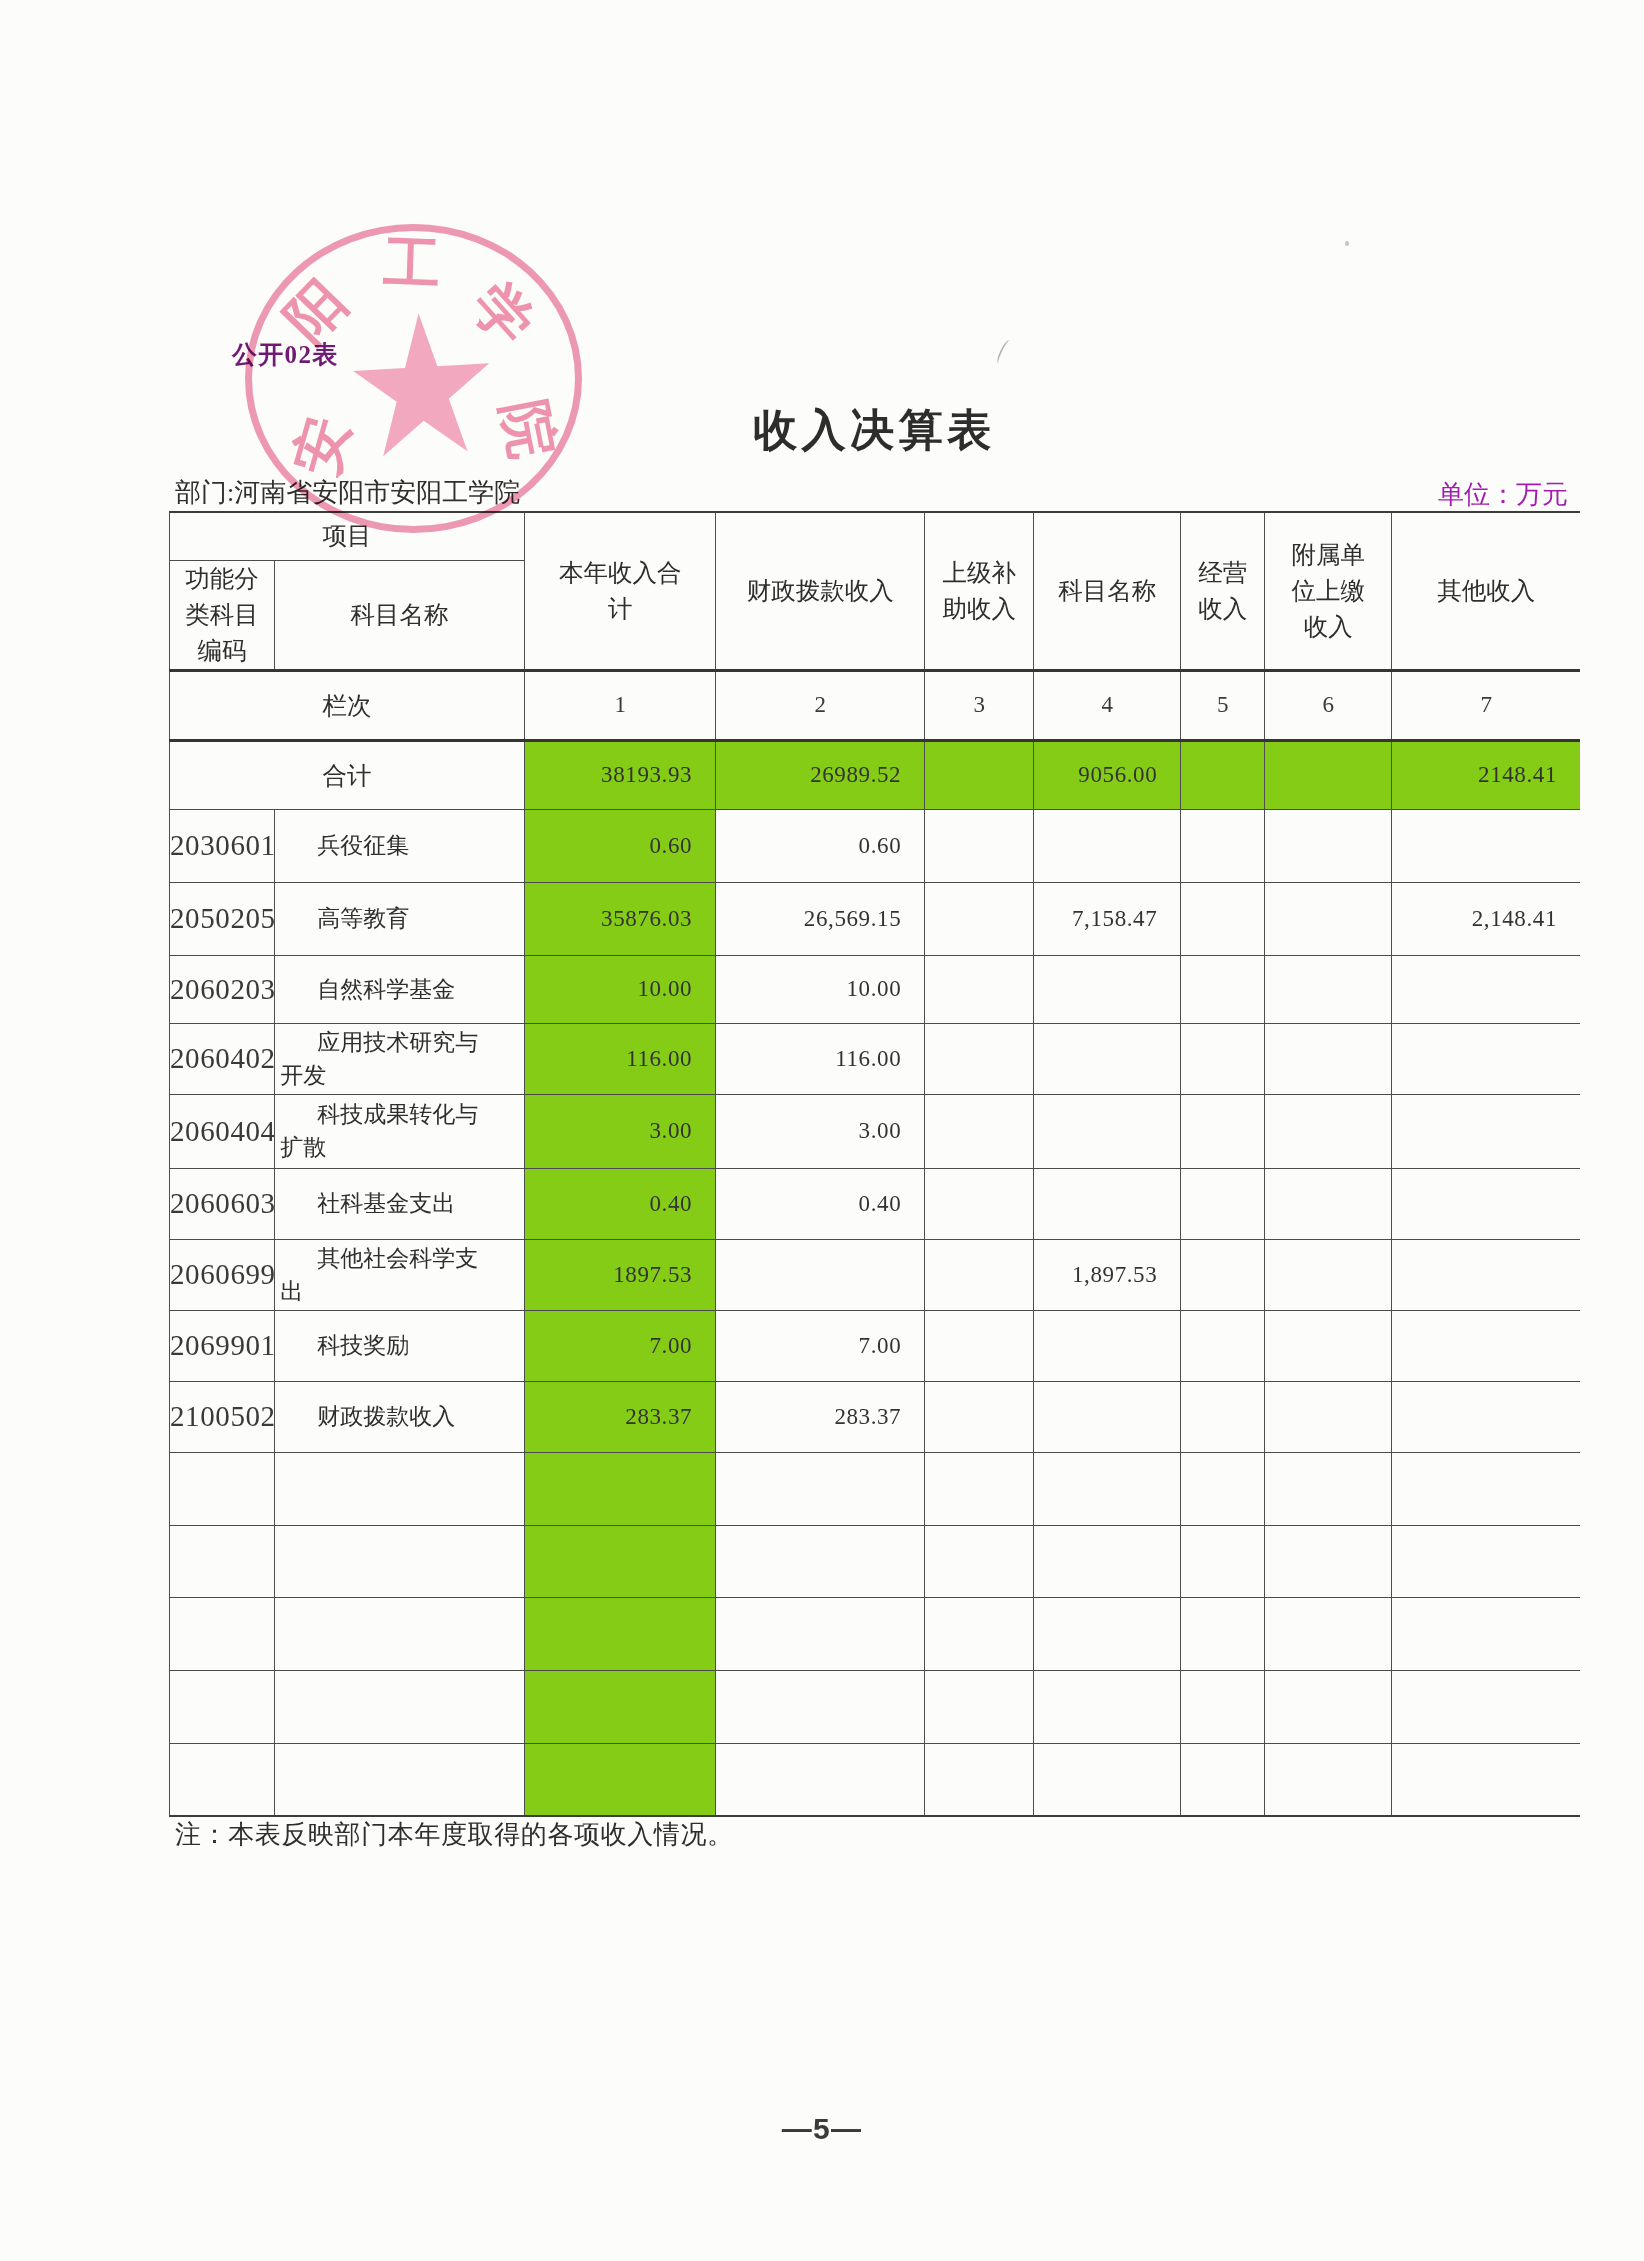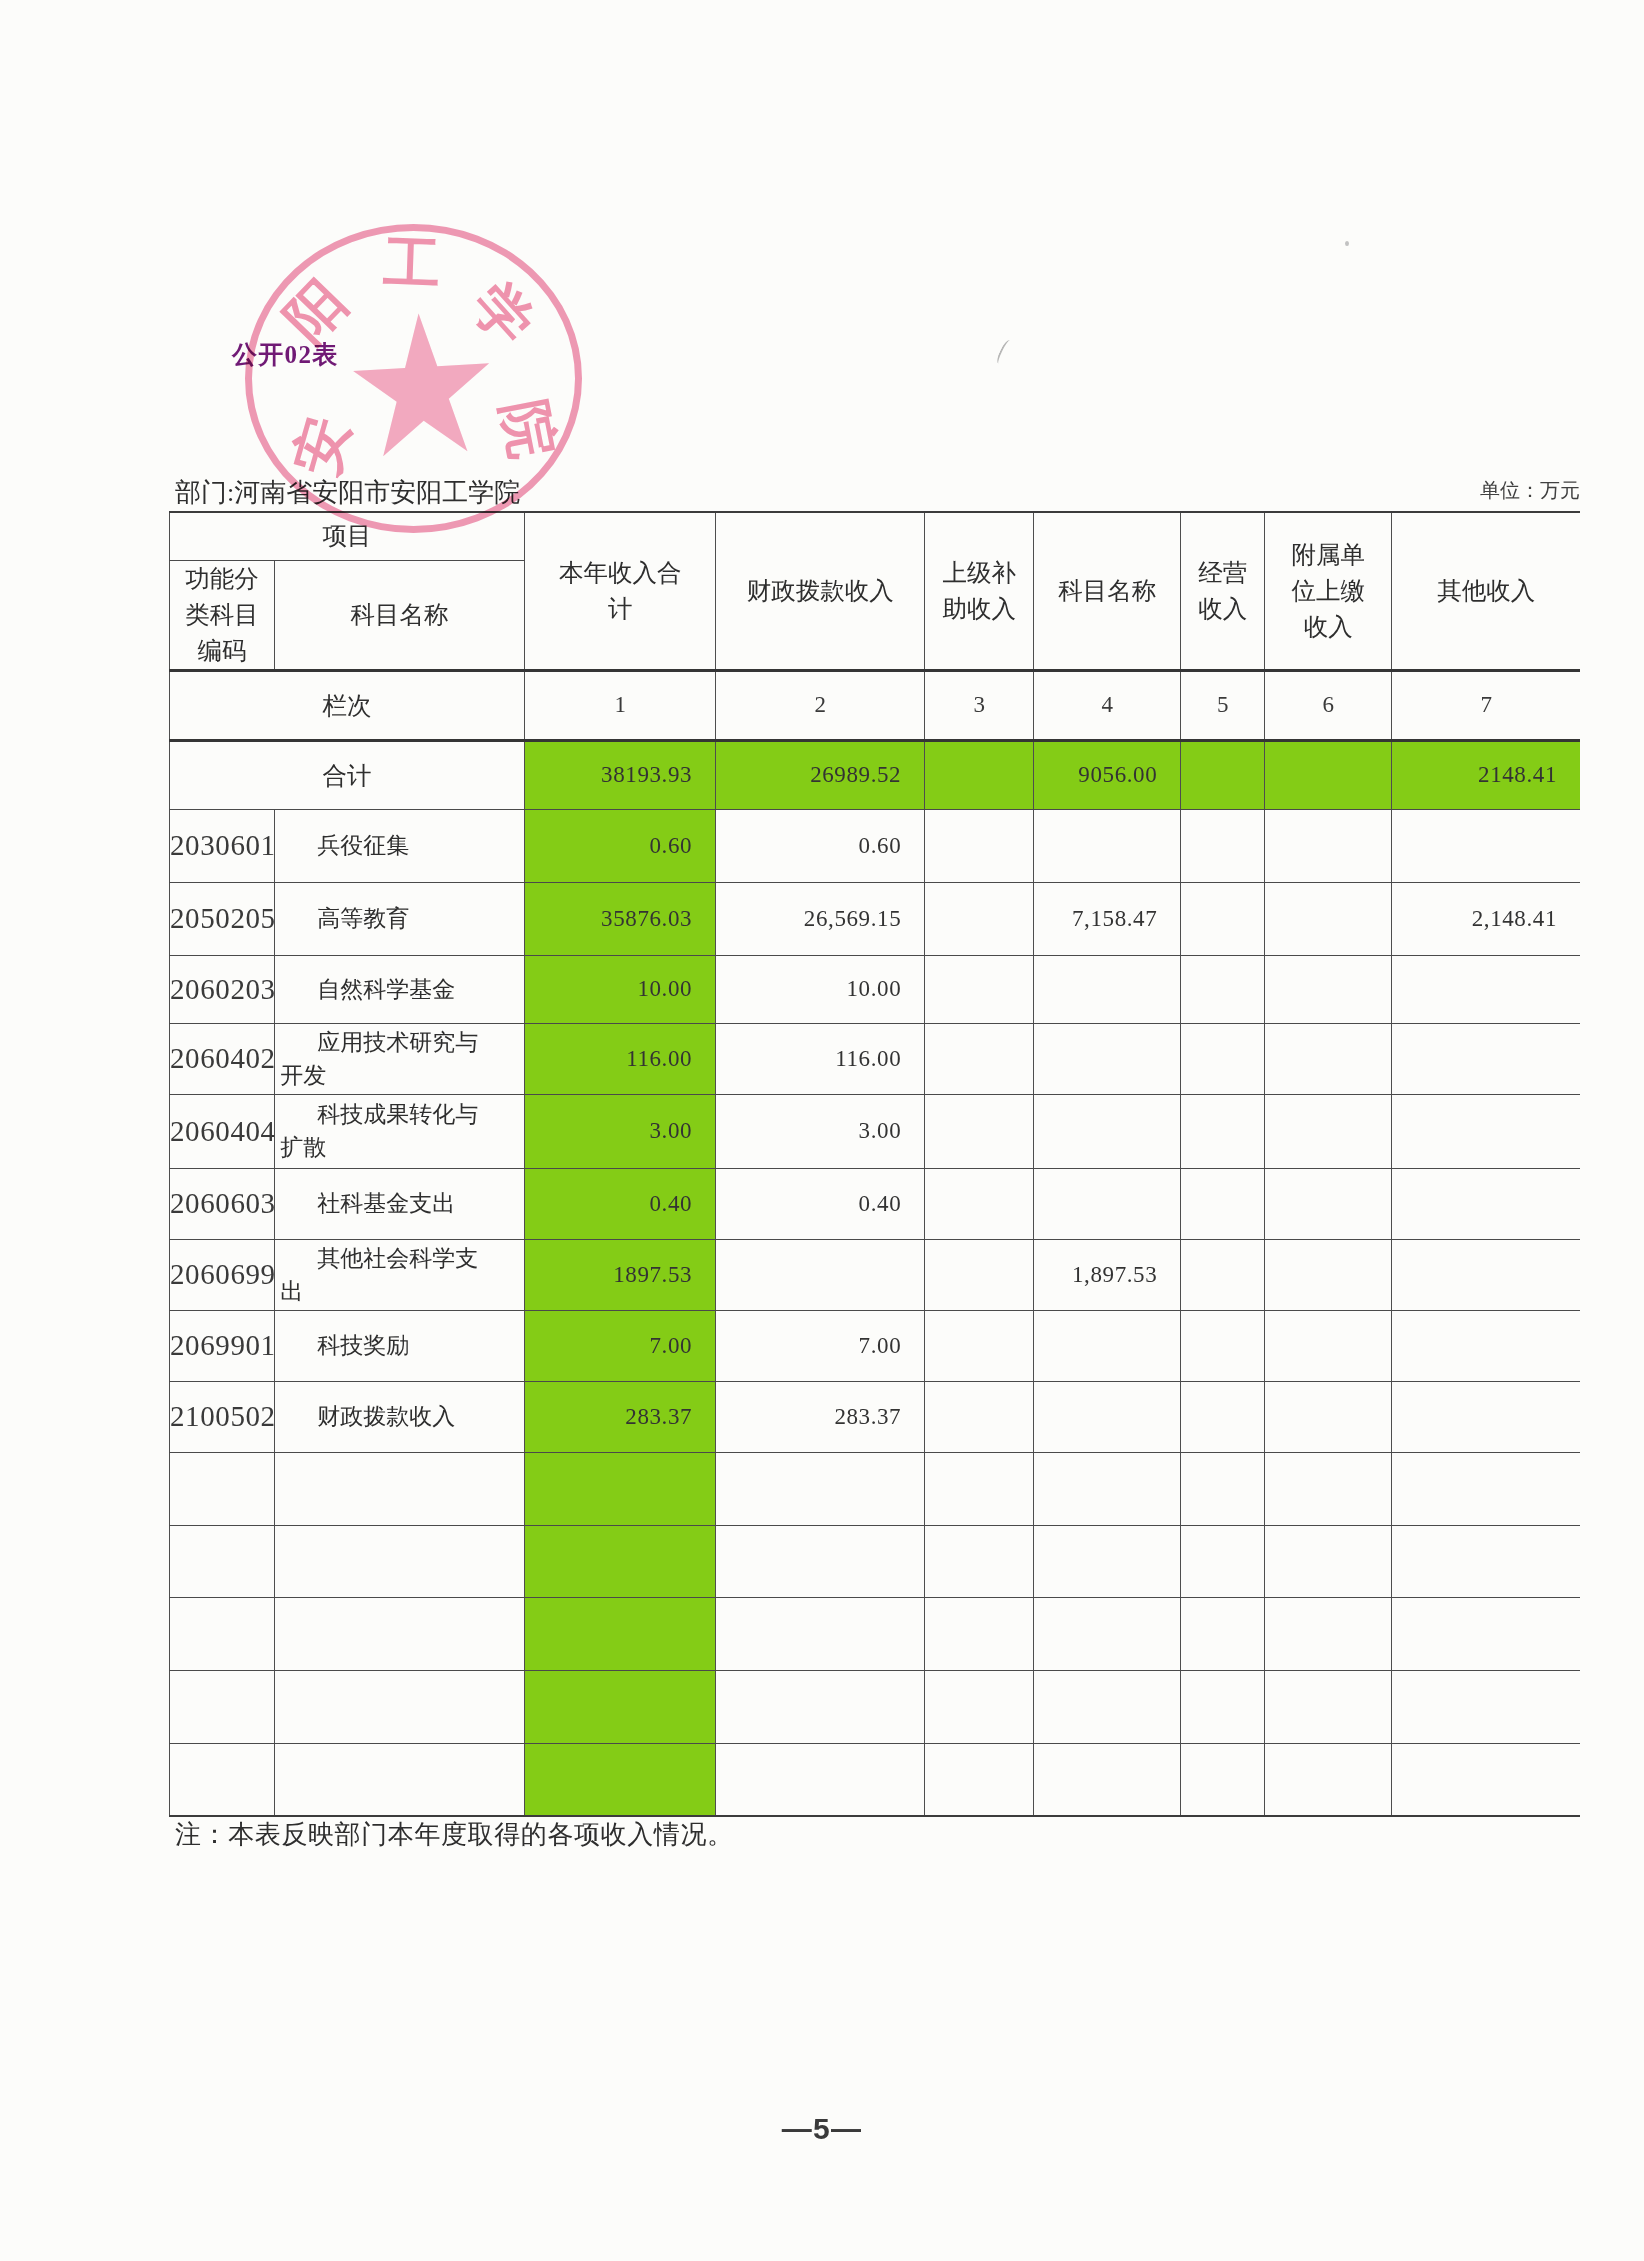--- a/index.html
+++ b/index.html
@@ -5,21 +5,21 @@
   html,body{margin:0;padding:0;background:#e9e9e7;}
   .page{
     position:relative;width:1644px;height:2261px;background:#fcfcfa;
     font-family:"Liberation Serif","DejaVu Serif",serif;color:#2e2e2e;overflow:hidden;
   }
   
   .form-label{position:absolute;left:232px;top:338px;font-size:25px;font-weight:bold;letter-spacing:1.3px;color:#701a75;}
   .doc-title{position:absolute;left:169px;top:401px;width:1411px;text-align:center;
     font-family:"Liberation Sans","DejaVu Sans",sans-serif;font-weight:bold;font-size:44px;letter-spacing:4.5px;color:#2d2d2d;}
   .meta-dept{position:absolute;left:175px;top:475px;font-size:26px;color:#2e2e2e;}
-  .meta-unit{position:absolute;right:64px;top:477px;font-size:20px;color:#404040;}
+  .meta-unit{position:absolute;right:76px;top:477px;font-size:26px;color:#a21caf;}
   .note-line{position:absolute;left:175px;top:1817px;font-size:26px;color:#2e2e2e;letter-spacing:0.6px;}
   .page-num{position:absolute;left:0;top:2112px;width:1644px;text-align:center;
     font-family:"Liberation Sans","DejaVu Sans",sans-serif;font-weight:bold;font-size:30px;color:#3a3a3a;letter-spacing:1.3px;}
   
   .artifact-squiggle{position:absolute;left:1000px;top:339px;width:6.4px;height:26px;
     border-left:2.6px solid #9a9a9a;border-radius:60% 0 0 60%;transform:rotate(26deg);opacity:.7;}
   .artifact-dot{position:absolute;left:1345px;top:241px;width:3.9px;height:5.2px;background:#c2c2c2;border-radius:50%;}
   
   table.main{
     position:absolute;left:169px;top:511px;width:1411px;table-layout:fixed;
@@ -58,20 +58,21 @@
   .sc3{left:472px;top:283px;transform:rotate(48deg);}
   .sc4{left:497px;top:398px;transform:rotate(79deg);}
 </style>
 </head>
 <body>
 
 <div class="page">
 
   <div class="form-label">公开02表</div>
 
+  <div class="doc-title">收入决算表</div>
 
   <div class="meta-dept">部门:河南省安阳市安阳工学院</div>
   <div class="meta-unit">单位：万元</div>
 
   <div class="artifact-squiggle"></div>
   <div class="artifact-dot"></div>
 
   <table class="main">
     <colgroup>
       <col style="width:105px">

